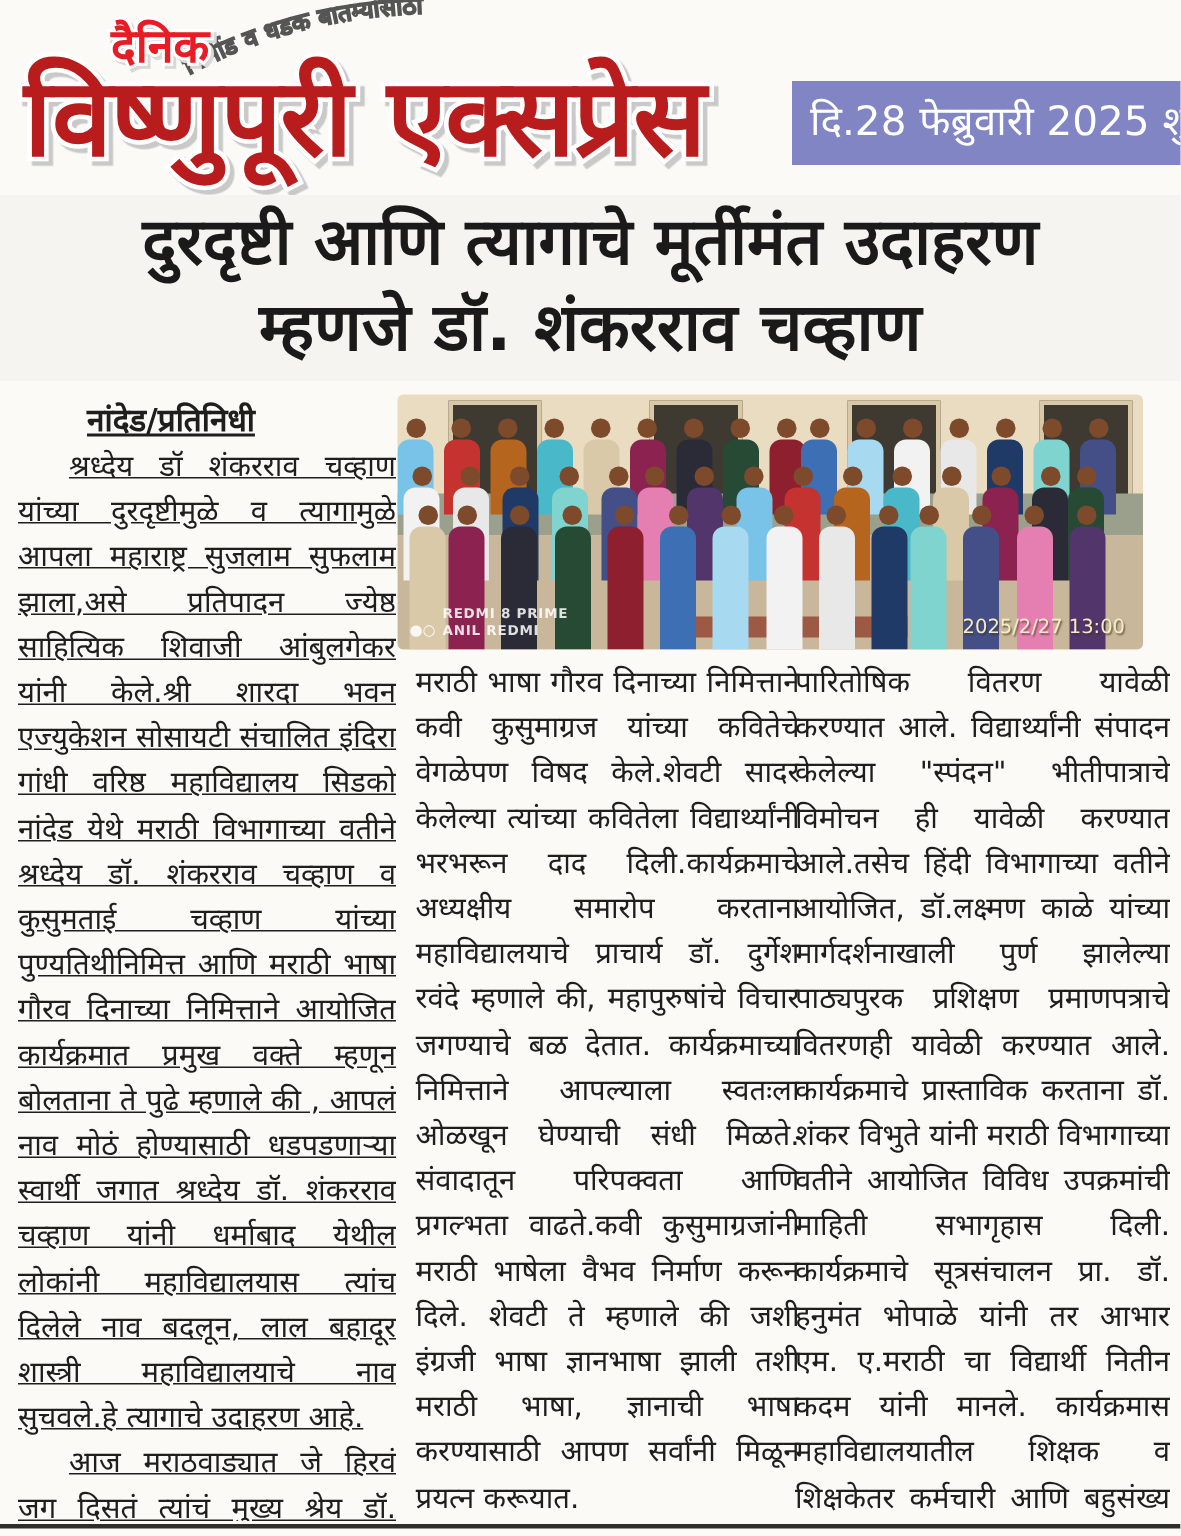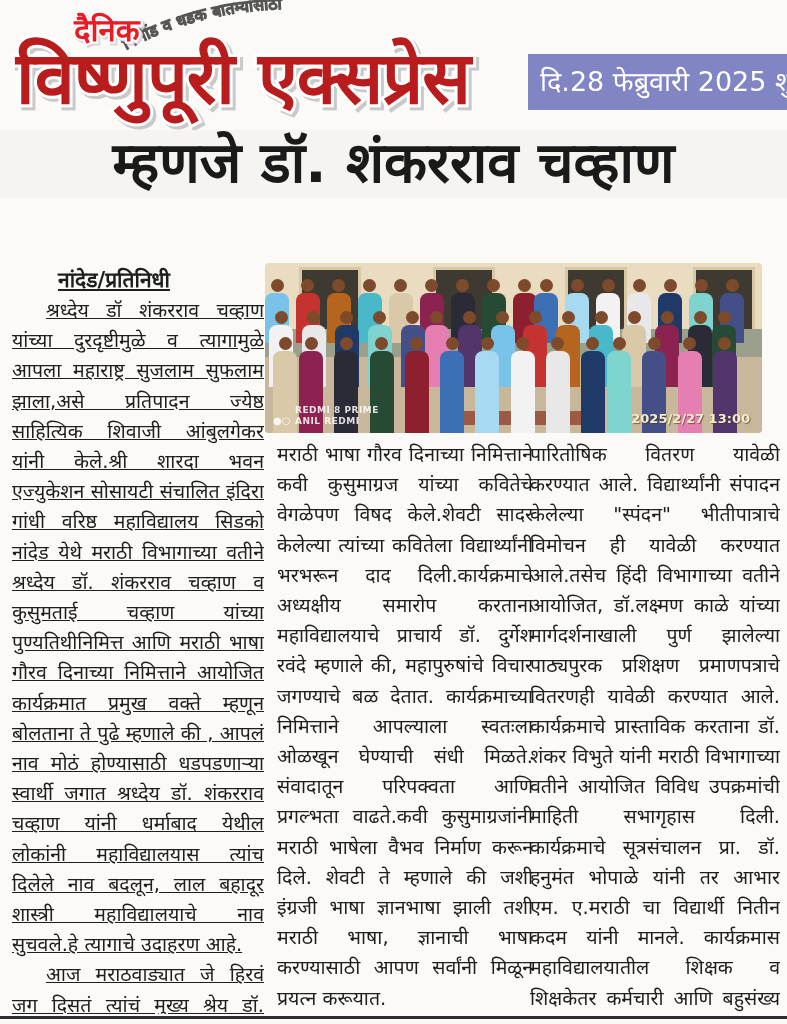--- a/index.html
+++ b/index.html
@@ -29,38 +29,38 @@
     background:#8185c4;color:#ffffff;font-size:27px;line-height:56px;
     padding-left:12px;white-space:nowrap;overflow:hidden;box-sizing:border-box;
   }
   
   .headline{
     position:absolute;left:0;top:130px;width:787px;text-align:center;
     color:#1a1a1a;font-weight:bold;background:#f5f4f1;
     padding:4px 0 6px 0;
   }
   .headline .hl1{font-size:43px;line-height:56px;}
-  .headline .hl2{font-size:56px;line-height:58px;}
+  .headline .hl2{font-size:44px;line-height:58px;}
   
   .photo{
     position:absolute;left:265px;top:263px;width:497px;height:170px;
     background:#e9dcc1;overflow:hidden;border-radius:4px;
   }
   .photo .doorway{position:absolute;top:4px;height:66px;width:56px;background:#3f3a31;border:3px solid #d8c8a6;}
   .photo .band{position:absolute;left:0;top:66px;width:100%;height:28px;background:#9aa08c;}
   .photo .floor{position:absolute;left:0;top:94px;width:100%;height:76px;background:#c9b79c;}
   .photo .steps{position:absolute;left:180px;top:148px;width:160px;height:14px;background:#9c5a44;}
   .person{position:absolute;width:24px;display:flex;flex-direction:column;align-items:center;}
   .person .head{width:13px;height:13px;border-radius:50%;background:#7d4a2c;flex:0 0 auto;}
   .person .torso{width:24px;flex:1 1 auto;border-radius:8px 8px 0 0;margin-top:1px;}
   .wm-left{position:absolute;left:30px;bottom:6px;z-index:40;color:rgba(255,255,255,.85);
     font-size:9px;line-height:11px;letter-spacing:.5px;font-weight:bold;}
   .wm-logo{position:absolute;left:8px;bottom:8px;z-index:40;color:rgba(255,255,255,.85);font-size:10px;line-height:9px;}
   .wm-time{position:absolute;right:12px;bottom:7px;z-index:40;color:#f4ecc9;
-    font-size:13px;font-weight:bold;text-shadow:1px 1px 1px rgba(60,50,20,.6);}
+    font-size:13px;font-weight:normal;text-shadow:1px 1px 1px rgba(60,50,20,.6);}
   
   .col{
     position:absolute;color:#1e1e1e;font-size:19.5px;line-height:30.2px;
     text-align:justify;overflow:hidden;
   }
   .col p{margin:0;}
   .col p.indent{text-indent:34px;}
   #col1{left:12px;top:264px;width:252px;height:750px;text-decoration:underline;}
   #col2{left:277px;top:440px;width:256px;height:576px;}
   #col3{left:530px;top:440px;width:250px;height:576px;}
@@ -78,20 +78,21 @@
     <text font-size="16" font-weight="bold" fill="#ffffff" stroke="#555555" stroke-width="0.9" font-family="DejaVu Sans, sans-serif">
       <textPath href="#arcp">निर्भीड व धडक बातम्यांसाठी</textPath>
     </text>
   </svg>
   <div class="daily-label">दैनिक</div>
   <div class="paper-title">विष्णुपूरी एक्सप्रेस</div>
   <div class="date-box">दि.28 फेब्रुवारी 2025 शुक्रवार</div>
 </div>
 
 <div class="headline">
+  <div class="hl1">दुरदृष्टी आणि त्यागाचे मूर्तीमंत उदाहरण</div>
   <div class="hl2">म्हणजे डॉ. शंकरराव चव्हाण</div>
 </div>
 
 <div class="photo">
   <div class="doorway" style="left:34px"></div>
   <div class="doorway" style="left:168px"></div>
   <div class="doorway" style="left:300px"></div>
   <div class="doorway" style="left:428px"></div>
   <div class="band"></div>
   <div class="floor"></div>

